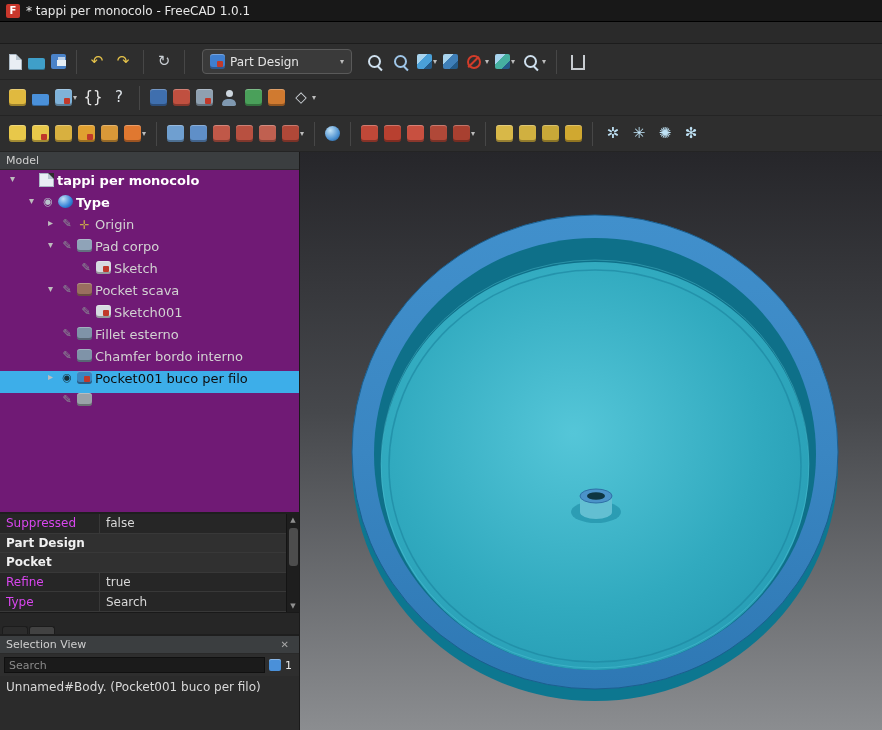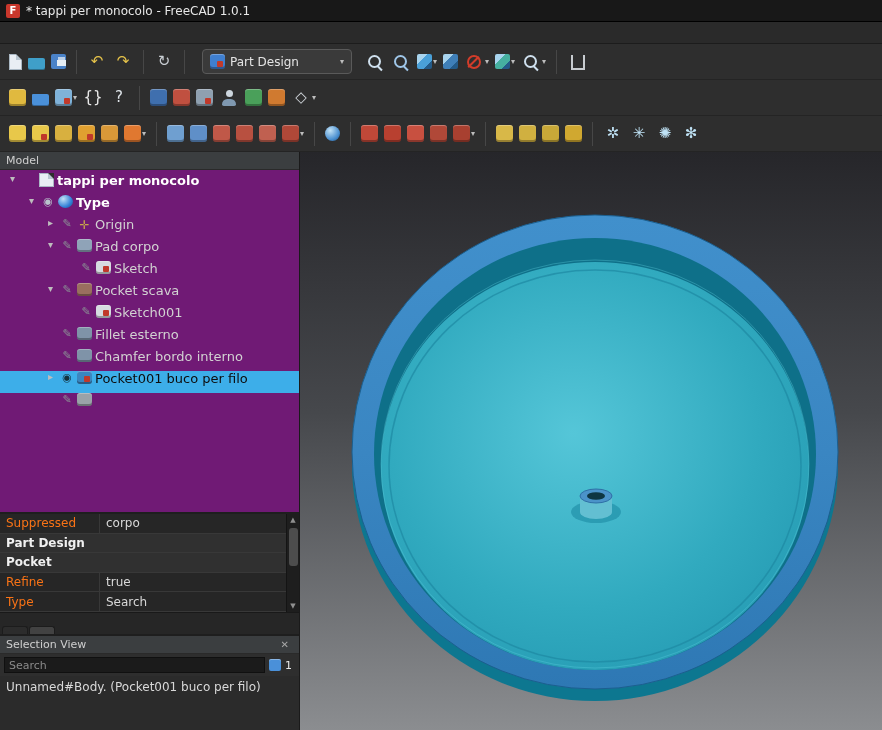--- a/index.html
+++ b/index.html
@@ -68,21 +68,21 @@
   .tico { position:relative; display:inline-flex; align-items:center; justify-content:center; width:15px; height:15px; flex:0 0 15px; font-size:12px; }
   .tico.k-tile { width:13px; height:13px; }
   .tico.k-page { width:11px; height:14px; }
   .tico.k-sphere { width:13px; height:13px; }
   .tlab { overflow:hidden; text-overflow:ellipsis; }
 
   .props { height:100px; display:flex; background:#262626; border-top:2px solid #1e1e1e; }
   .pgrid { flex:1; display:flex; flex-direction:column; }
   .prow { height:20px; display:flex; border-bottom:1px solid #383838; font-size:12px; }
   .pc { display:flex; align-items:center; padding:0 6px; }
-  .pl { width:100px; flex:0 0 100px; border-right:1px solid #383838; color:#f97316; }
+  .pl { width:100px; flex:0 0 100px; border-right:1px solid #383838; color:#d946ef; }
   .pv { flex:1; color:#d8d8d8; }
   .prow.pgroup { background:#303030; }
   .prow.pgroup .pl { width:100%; flex:1; border-right:none; font-weight:bold; color:#f0f0f0; }
   .pscroll { width:13px; background:#1e1e1e; display:flex; flex-direction:column; align-items:center; border-left:1px solid #141414; }
   .sarrow { height:12px; font-size:7px; color:#909090; display:flex; align-items:center; }
   .sarrow.up::before { content:'▲'; }
   .sarrow.down::before { content:'▼'; }
   .sthumb { width:9px; height:38px; background:#4d4d4d; border-radius:3px; margin:2px 0; }
   .strack { flex:1; }
 
@@ -383,21 +383,21 @@
             <span class="tico k-tile" style="--c: #9aa2a8;"></span>
           </div>
         </div>
     </div>
 
     <div class="props">
       <div class="pgrid">
 
       <div class="prow">
             <div class="pc pl">Suppressed</div>
-            <div class="pc pv">corpo</div>
+            <div class="pc pv">false</div>
           </div>
           <div class="prow pgroup">
             <div class="pc pl">Part Design</div>
 
           </div>
           <div class="prow pgroup">
             <div class="pc pl">Pocket</div>
 
           </div>
           <div class="prow">

